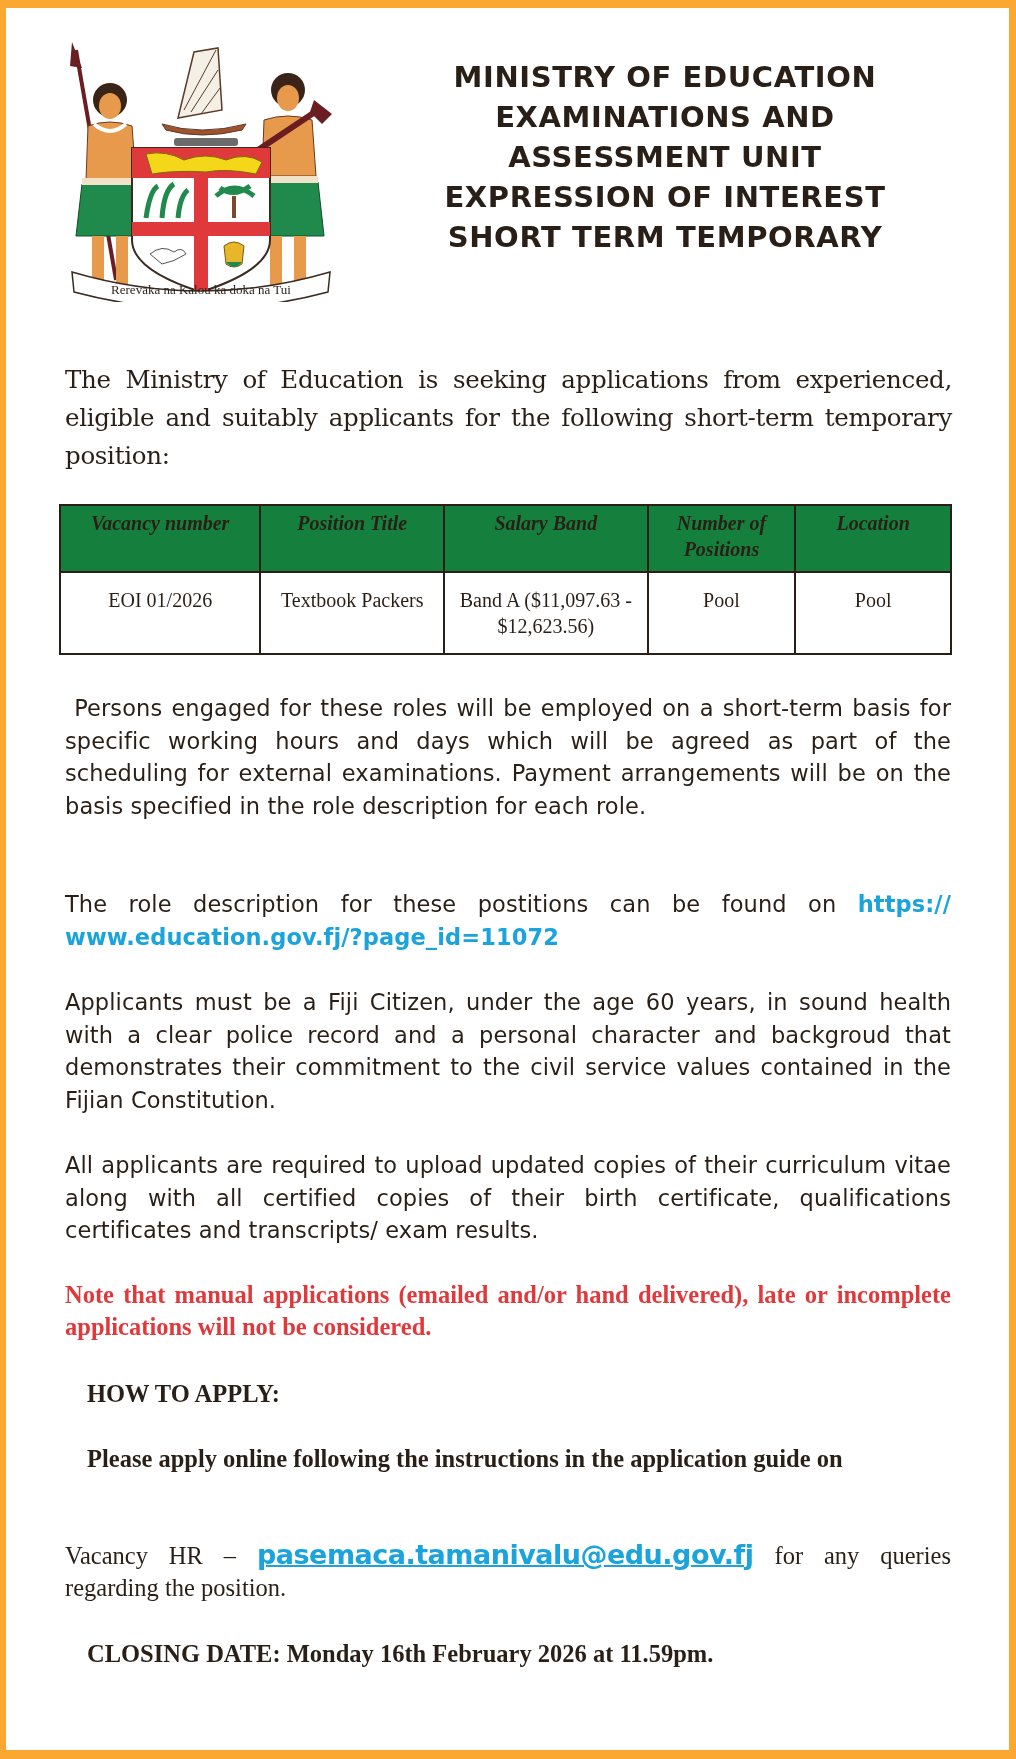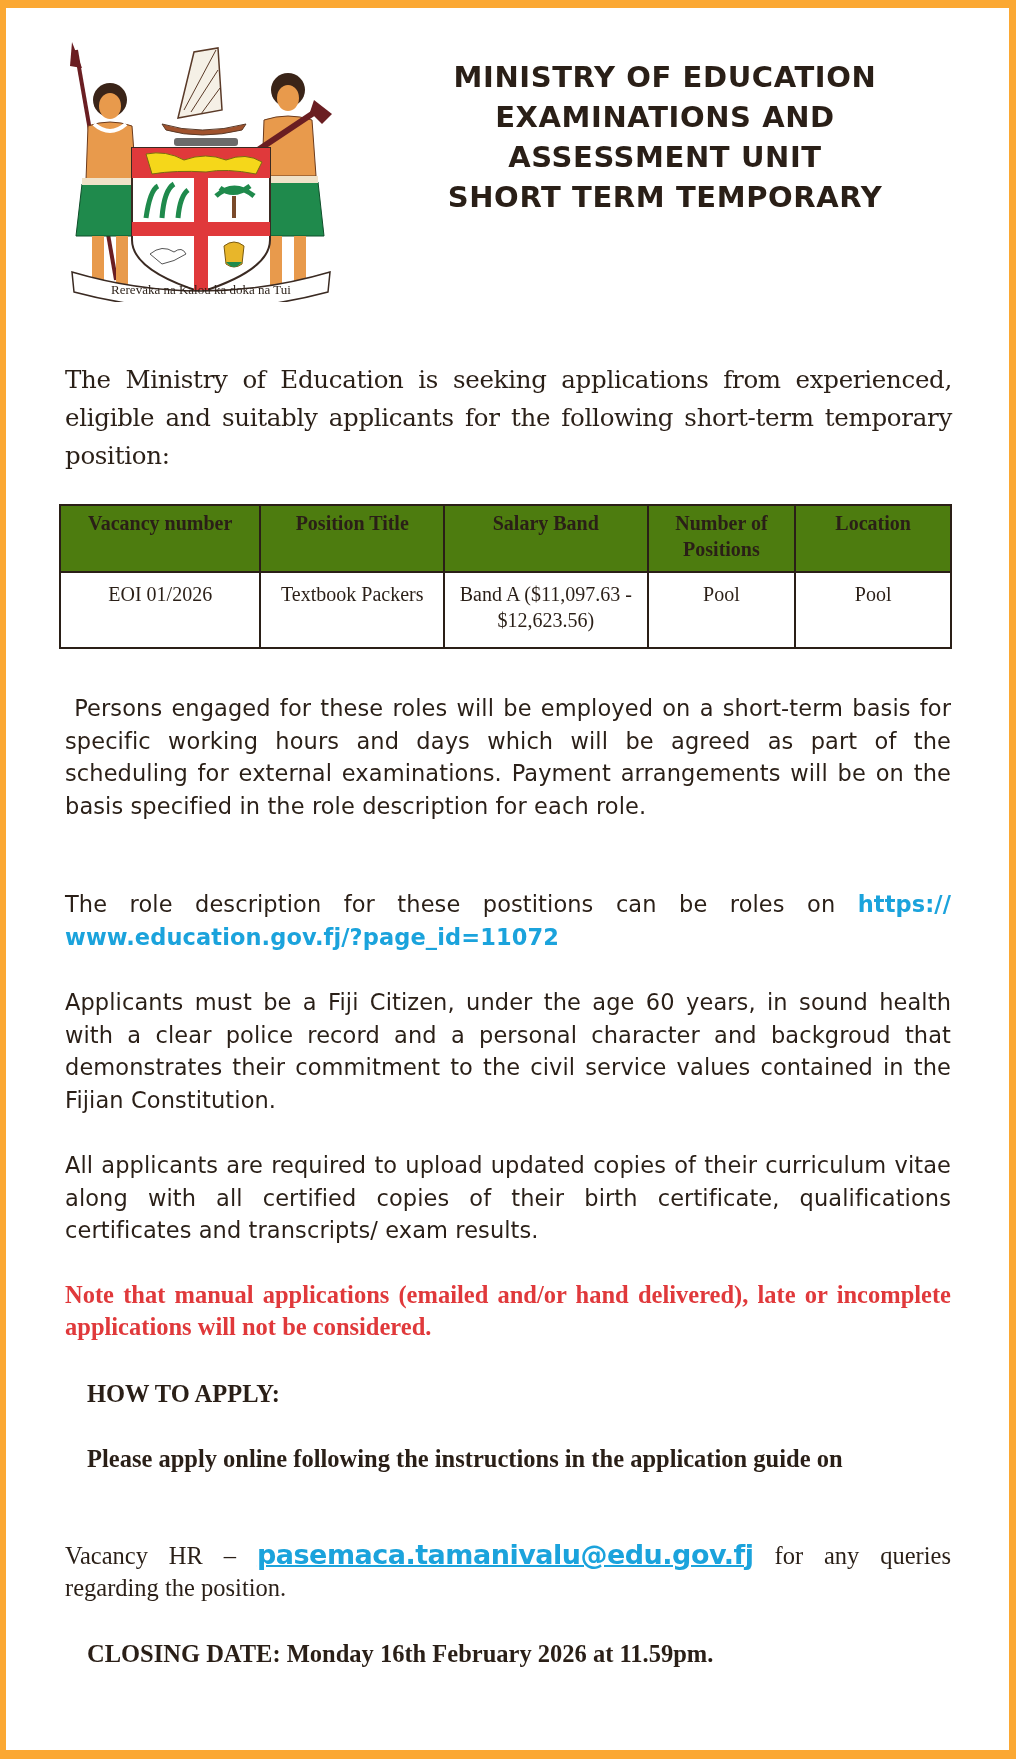--- a/index.html
+++ b/index.html
@@ -27,22 +27,22 @@
     }
     table.vac {
       position: absolute; left: 59px; top: 504px; width: 893px;
       border-collapse: collapse;
       font-family: "Liberation Serif", serif; color: #2a1f17;
     }
     table.vac th, table.vac td {
       border: 2.5px solid #2a1f17; vertical-align: top; text-align: center;
       padding: 4px 6px 0 6px; font-size: 20px; line-height: 26px;
     }
-    table.vac th { background: #4d7c0f; height: 61px; font-weight: bold; }
-    table.vac td { height: 66px; padding-top: 8px; }
+    table.vac th { background: #15803d; height: 61px; font-weight: bold; font-style: italic; }
+    table.vac td { height: 66px; padding-top: 14px; }
     .sans-block {
       position: absolute; left: 65px; width: 886px;
       font-family: "DejaVu Sans", sans-serif; font-size: 22.5px; line-height: 32.5px;
       color: #2a1f17; text-align: justify; margin: 0; letter-spacing: 0.1px;
     }
     .link-bold { color: #1ba3dc; font-weight: bold; text-decoration: none; }
     .serif-block {
       position: absolute; left: 65px; width: 886px;
       font-family: "Liberation Serif", serif; font-size: 24.5px; line-height: 32px;
       color: #2a1f17; text-align: justify; margin: 0;
@@ -116,20 +116,21 @@
       <path d="M6 232 Q135 270 264 232 L262 252 Q135 286 8 252 Z" fill="#ffffff" stroke="#3a2a22" stroke-width="1.5"></path>
       <text x="135" y="254" text-anchor="middle" font-family="Liberation Serif, serif" font-size="13" fill="#2a1f17">Rerevaka na Kalou ka doka na Tui</text>
     </g>
   </svg>
 </div>
 
 <div class="title">
   <div>MINISTRY OF EDUCATION</div>
   <div>EXAMINATIONS AND</div>
   <div>ASSESSMENT UNIT</div>
+  <div>EXPRESSION OF INTEREST</div>
   <div>SHORT TERM TEMPORARY</div>
 </div>
 
 <p class="intro">The Ministry of Education is seeking applications from experienced, eligible and suitably applicants for the following short-term temporary position:</p>
 
 <table class="vac">
   <colgroup>
     <col style="width:201px">
       <col style="width:184px">
       <col style="width:204px">
@@ -152,21 +153,21 @@
       <td>Band A ($11,097.63 - $12,623.56)</td>
       <td>Pool</td>
       <td>Pool</td>
     </tr>
   </tbody>
 </table>
 
 <p class="sans-block" style="top:692px; white-space:pre-wrap;"> Persons engaged for these roles will be employed on a short-term basis for specific working hours and days which will be agreed as part of the scheduling for external examinations. Payment arrangements will be on the basis specified in the role description for each role.</p>
 
 <p class="sans-block" style="top:888px;">
-  <span>The role description for these postitions can be roles on </span><a class="link-bold">https:// www.education.gov.fj/?page_id=11072</a>
+  <span>The role description for these postitions can be found on </span><a class="link-bold">https:// www.education.gov.fj/?page_id=11072</a>
 </p>
 
 <p class="sans-block" style="top:986px;">Applicants must be a Fiji Citizen, under the age 60 years, in sound health with a clear police record and a personal character and backgroud that demonstrates their commitment to the civil service values contained in the Fijian Constitution.</p>
 
 <p class="sans-block" style="top:1149px;">All applicants are required to upload updated copies of their curriculum vitae along with all certified copies of their birth certificate, qualifications certificates and transcripts/ exam results.</p>
 
 <p class="serif-block red" style="top:1279px;">Note that manual applications (emailed and/or hand delivered), late or incomplete applications will not be considered.</p>
 
 <p class="serif-block bold" style="top:1378px;">HOW TO APPLY:</p>
 

